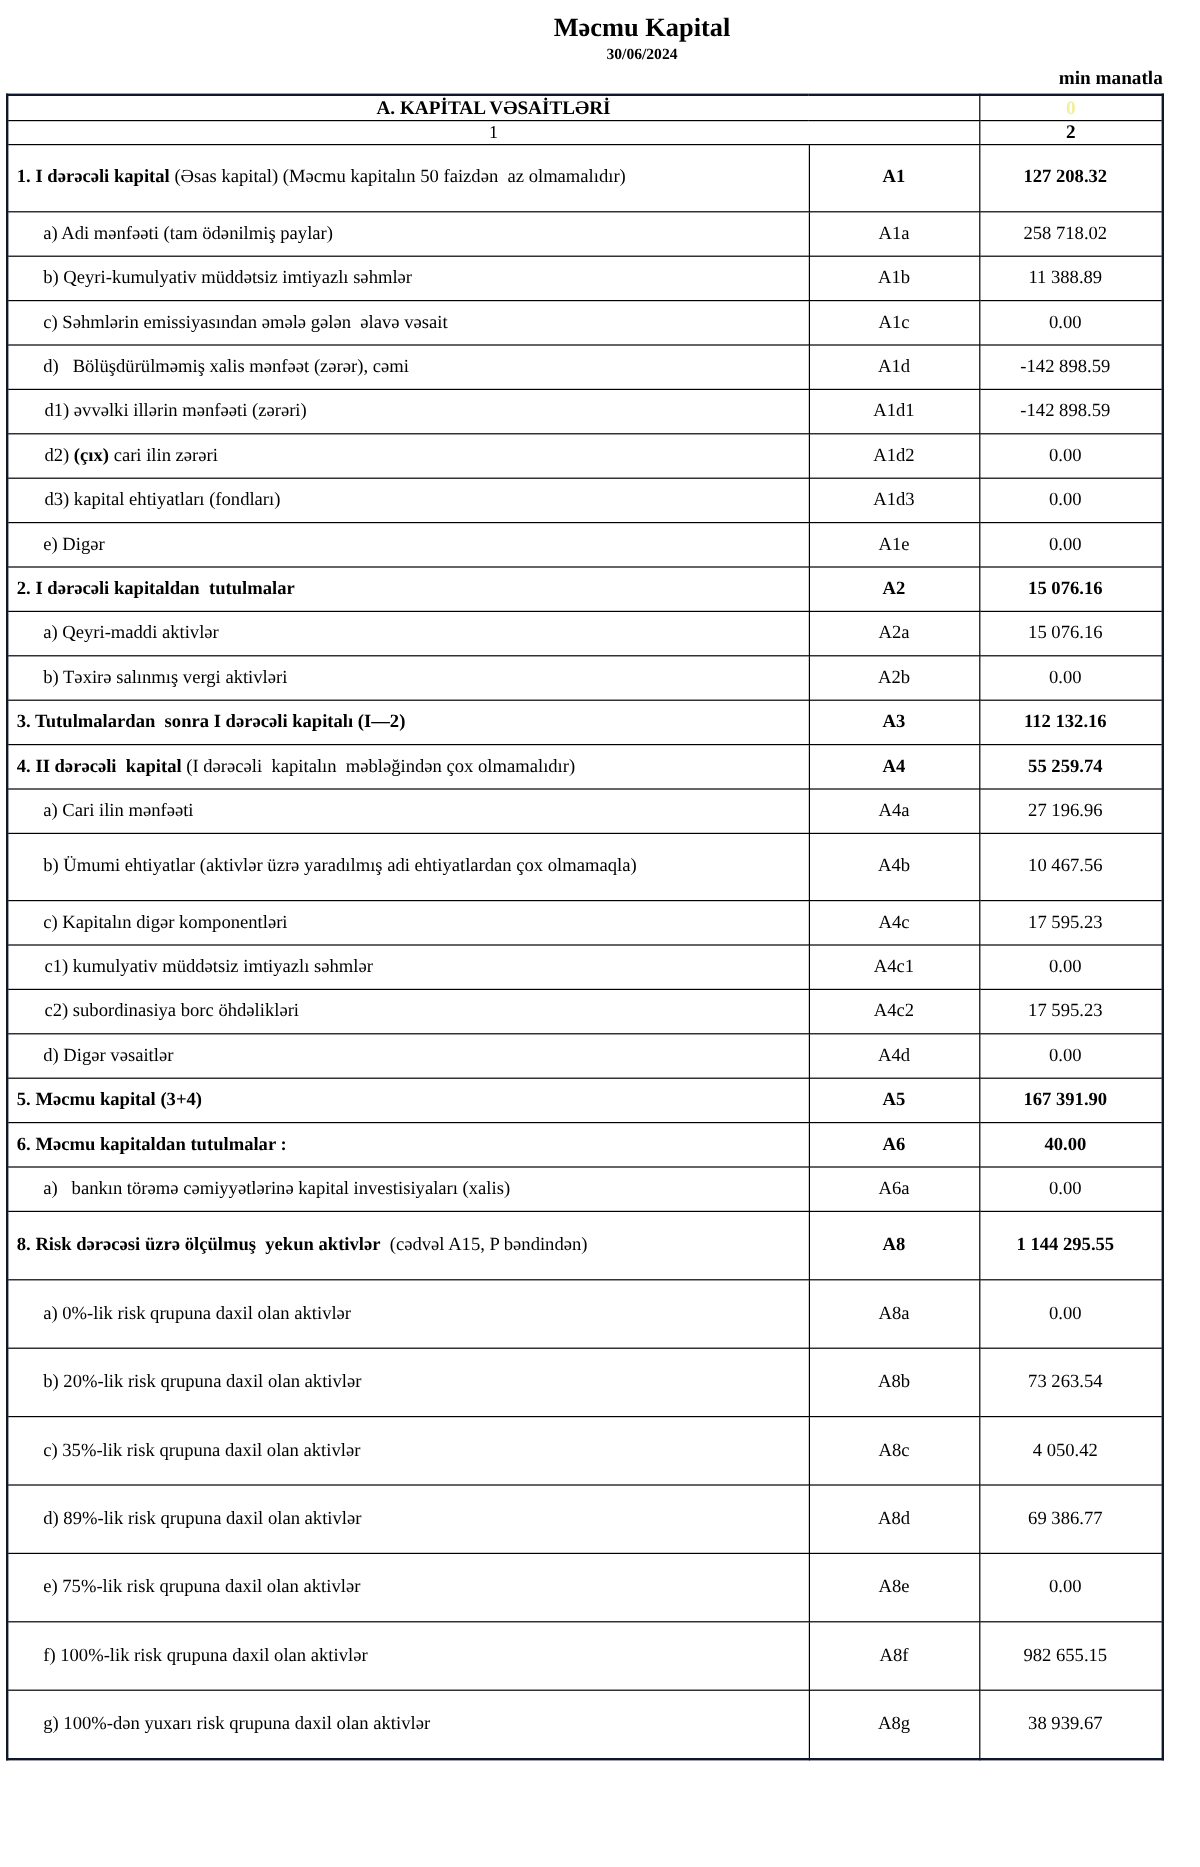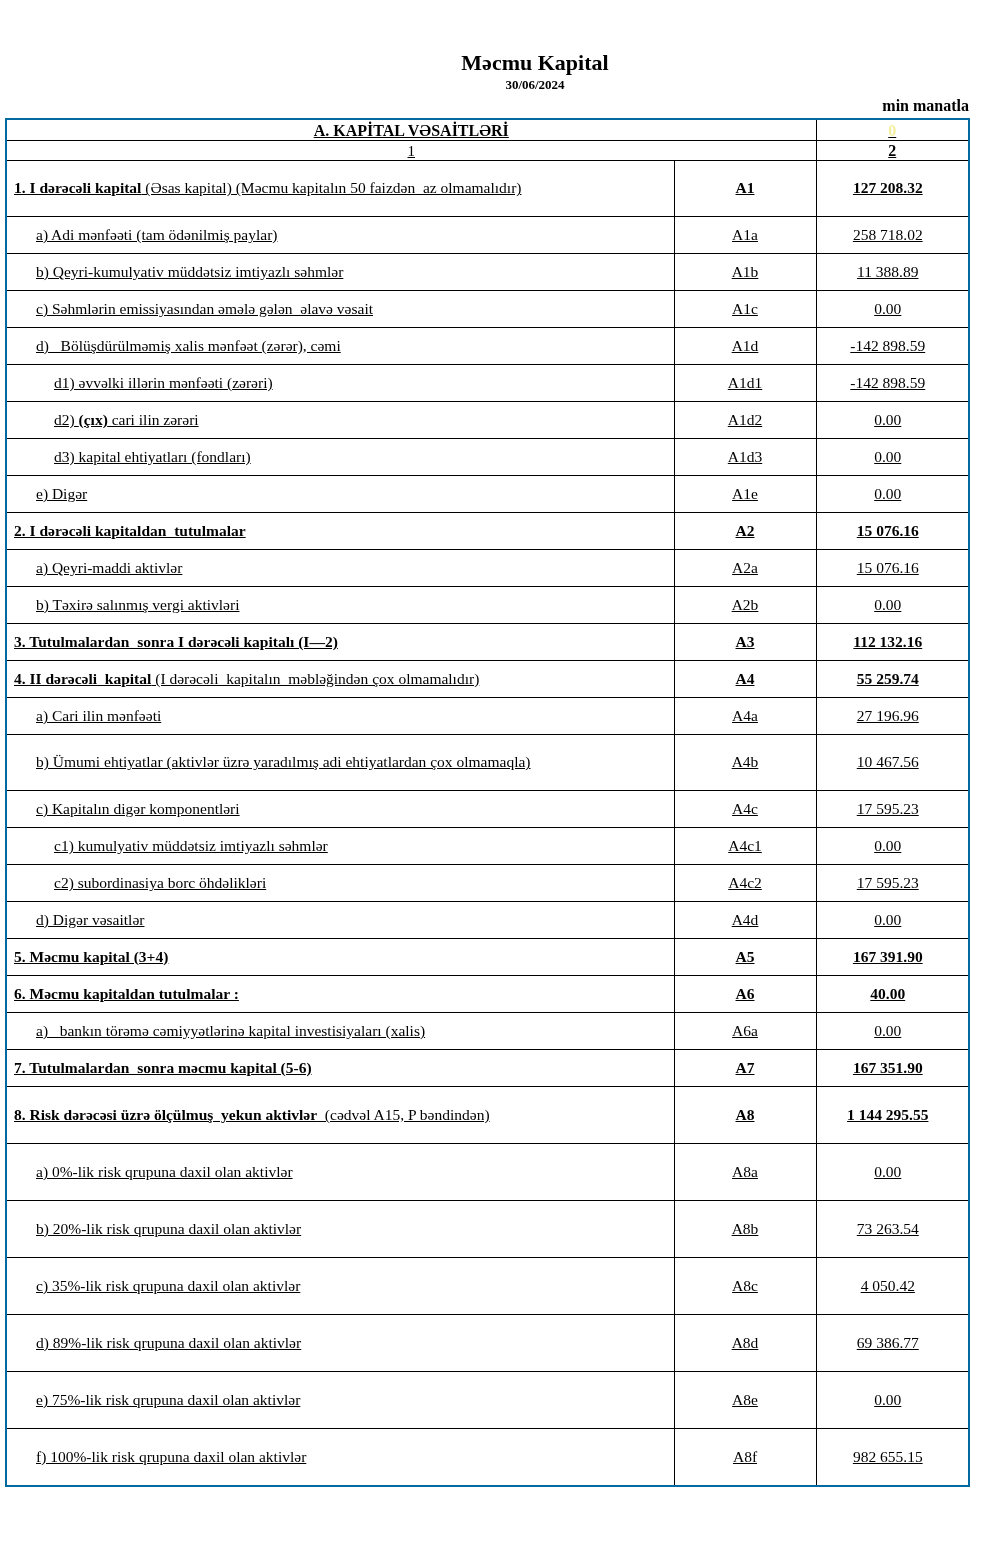--- a/index.html
+++ b/index.html
@@ -18,42 +18,40 @@
   }
   .titles {
     margin-left: 70px; 
     text-align: center;
   }
   .doc-title {
     padding-top: 9px;
     font-size: 22px;
     font-weight: bold;
     line-height: 1.25;
-    margin-top: 40px;
   }
   .doc-date {
     font-size: 13px;
     font-weight: bold;
     line-height: 1.2;
   }
   .unit-note {
     margin-top: 5px;
     margin-bottom: 3px;
     padding-right: 31px;
     text-align: right;
     font-size: 16px;
     font-weight: bold;
   }
   table.capital-table {
     margin-left: 5px;
     width: 963px;
     border-collapse: collapse;
     table-layout: fixed;
-    border: 2px solid #0369a1;
-    text-decoration: underline;
+    border: 2px solid #0f172a;
   }
   table.capital-table td {
     border: 1.5px solid #000;
     vertical-align: middle;
     font-size: 15.5px;
     line-height: 1.2;
     overflow: hidden;
   }
   tr.section-row td {
     height: 20px;
@@ -71,21 +69,21 @@
   tr.colnum-row td.colnum-right {
     font-weight: bold;
     font-size: 16px;
   }
   .c-label {
     white-space: pre-wrap;
     padding-right: 4px;
   }
   .c-label.indent-0 { padding-left: 7px; }
   .c-label.indent-1 { padding-left: 29px; }
-  .c-label.indent-2 { padding-left: 47px; }
+  .c-label.indent-2 { padding-left: 30px; }
   .c-code {
     text-align: center;
     padding: 0 2px;
   }
   .c-value {
     text-align: center;
     padding-right: 10px;
   }
   tr.bold-row .c-code,
   tr.bold-row .c-value {
@@ -233,25 +231,20 @@
         <tr class="size-m bold-row">
     <td class="c-label indent-0"><span class="seg-bold">6. Məcmu kapitaldan tutulmalar :</span></td>
     <td class="c-code">A6</td>
     <td class="c-value">40.00</td>
   </tr>
         <tr class="size-m">
     <td class="c-label indent-1"><span>a)   bankın törəmə cəmiyyətlərinə kapital investisiyaları (xalis)</span></td>
     <td class="c-code">A6a</td>
     <td class="c-value">0.00</td>
   </tr>
-        <tr class="size-m bold-row">
-    <td class="c-label indent-0"><span class="seg-bold">7. Tutulmalardan  sonra məcmu kapital (5-6)</span></td>
-    <td class="c-code">A7</td>
-    <td class="c-value">167 351.90</td>
-  </tr>
         <tr class="size-xl bold-row">
     <td class="c-label indent-0"><span class="seg-bold">8. Risk dərəcəsi üzrə ölçülmuş  yekun aktivlər</span><span>  (cədvəl A15, P bəndindən)</span></td>
     <td class="c-code">A8</td>
     <td class="c-value">1 144 295.55</td>
   </tr>
         <tr class="size-xl">
     <td class="c-label indent-1"><span>a) 0%-lik risk qrupuna daxil olan aktivlər</span></td>
     <td class="c-code">A8a</td>
     <td class="c-value">0.00</td>
   </tr>
@@ -273,16 +266,21 @@
         <tr class="size-xl">
     <td class="c-label indent-1"><span>e) 75%-lik risk qrupuna daxil olan aktivlər</span></td>
     <td class="c-code">A8e</td>
     <td class="c-value">0.00</td>
   </tr>
         <tr class="size-xl">
     <td class="c-label indent-1"><span>f) 100%-lik risk qrupuna daxil olan aktivlər</span></td>
     <td class="c-code">A8f</td>
     <td class="c-value">982 655.15</td>
   </tr>
+        <tr class="size-xl">
+    <td class="c-label indent-1"><span>g) 100%-dən yuxarı risk qrupuna daxil olan aktivlər</span></td>
+    <td class="c-code">A8g</td>
+    <td class="c-value">38 939.67</td>
+  </tr>
       </tbody>
   </table>
 
 </div>
 
 </body></html>

